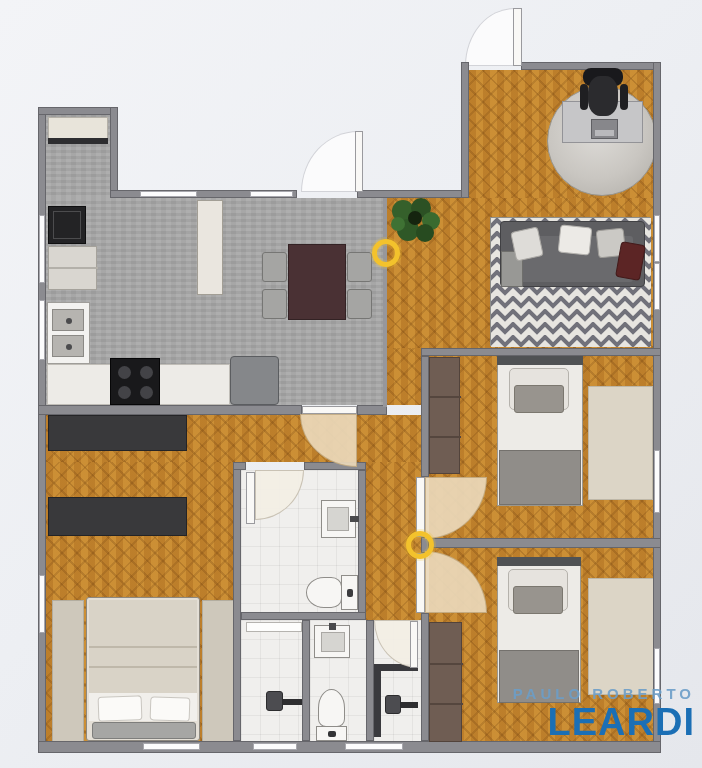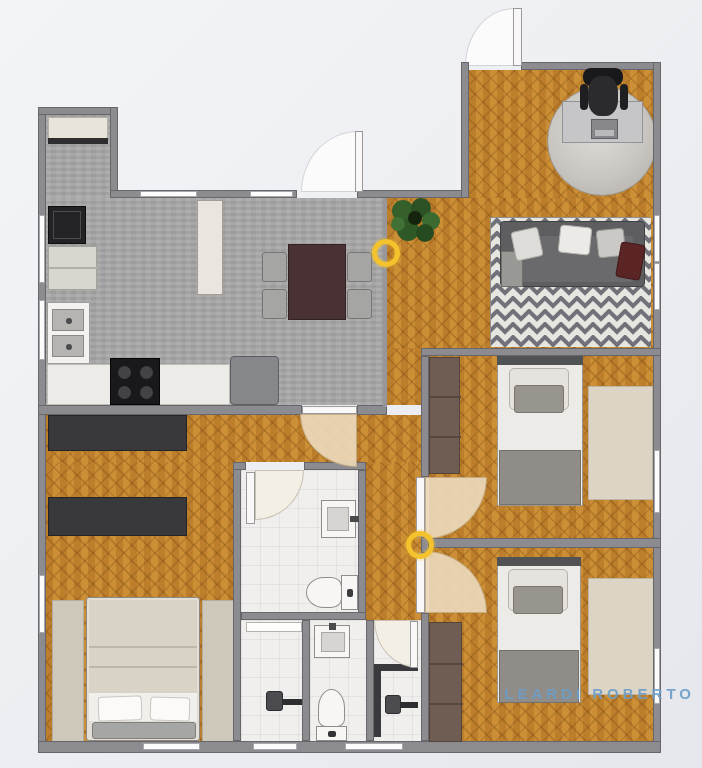--- a/index.html
+++ b/index.html
@@ -256,16 +256,17 @@
 
   <div class="abs furn" style="left:374px;top:664px;width:44px;height:7px;background:#3a3a3e;"></div>
   <div class="abs furn" style="left:374px;top:664px;width:7px;height:73px;background:#3a3a3e;"></div>
   <div class="abs furn" style="left:385px;top:695px;width:16px;height:19px;background:#4c4c50;border:1px solid #2c2c2e;border-radius:3px;"></div>
   <div class="abs furn" style="left:401px;top:702px;width:17px;height:6px;background:#2e2e30;"></div>
 
   <div class="abs marker" style="left:372px;top:239px;width:28px;height:28px;"></div>
   <div class="abs marker" style="left:406px;top:531px;width:28px;height:28px;"></div>
 
   <div id="wm" class="abs" style="left:430px;top:686px;width:265px;">
-    <div class="l1">LEARDI ROBERTO</div>
+    <div class="l1">PAULO ROBERTO</div>
+    <div class="l2">LEARDI</div>
   </div>
 
 </div>
 
 </body></html>

